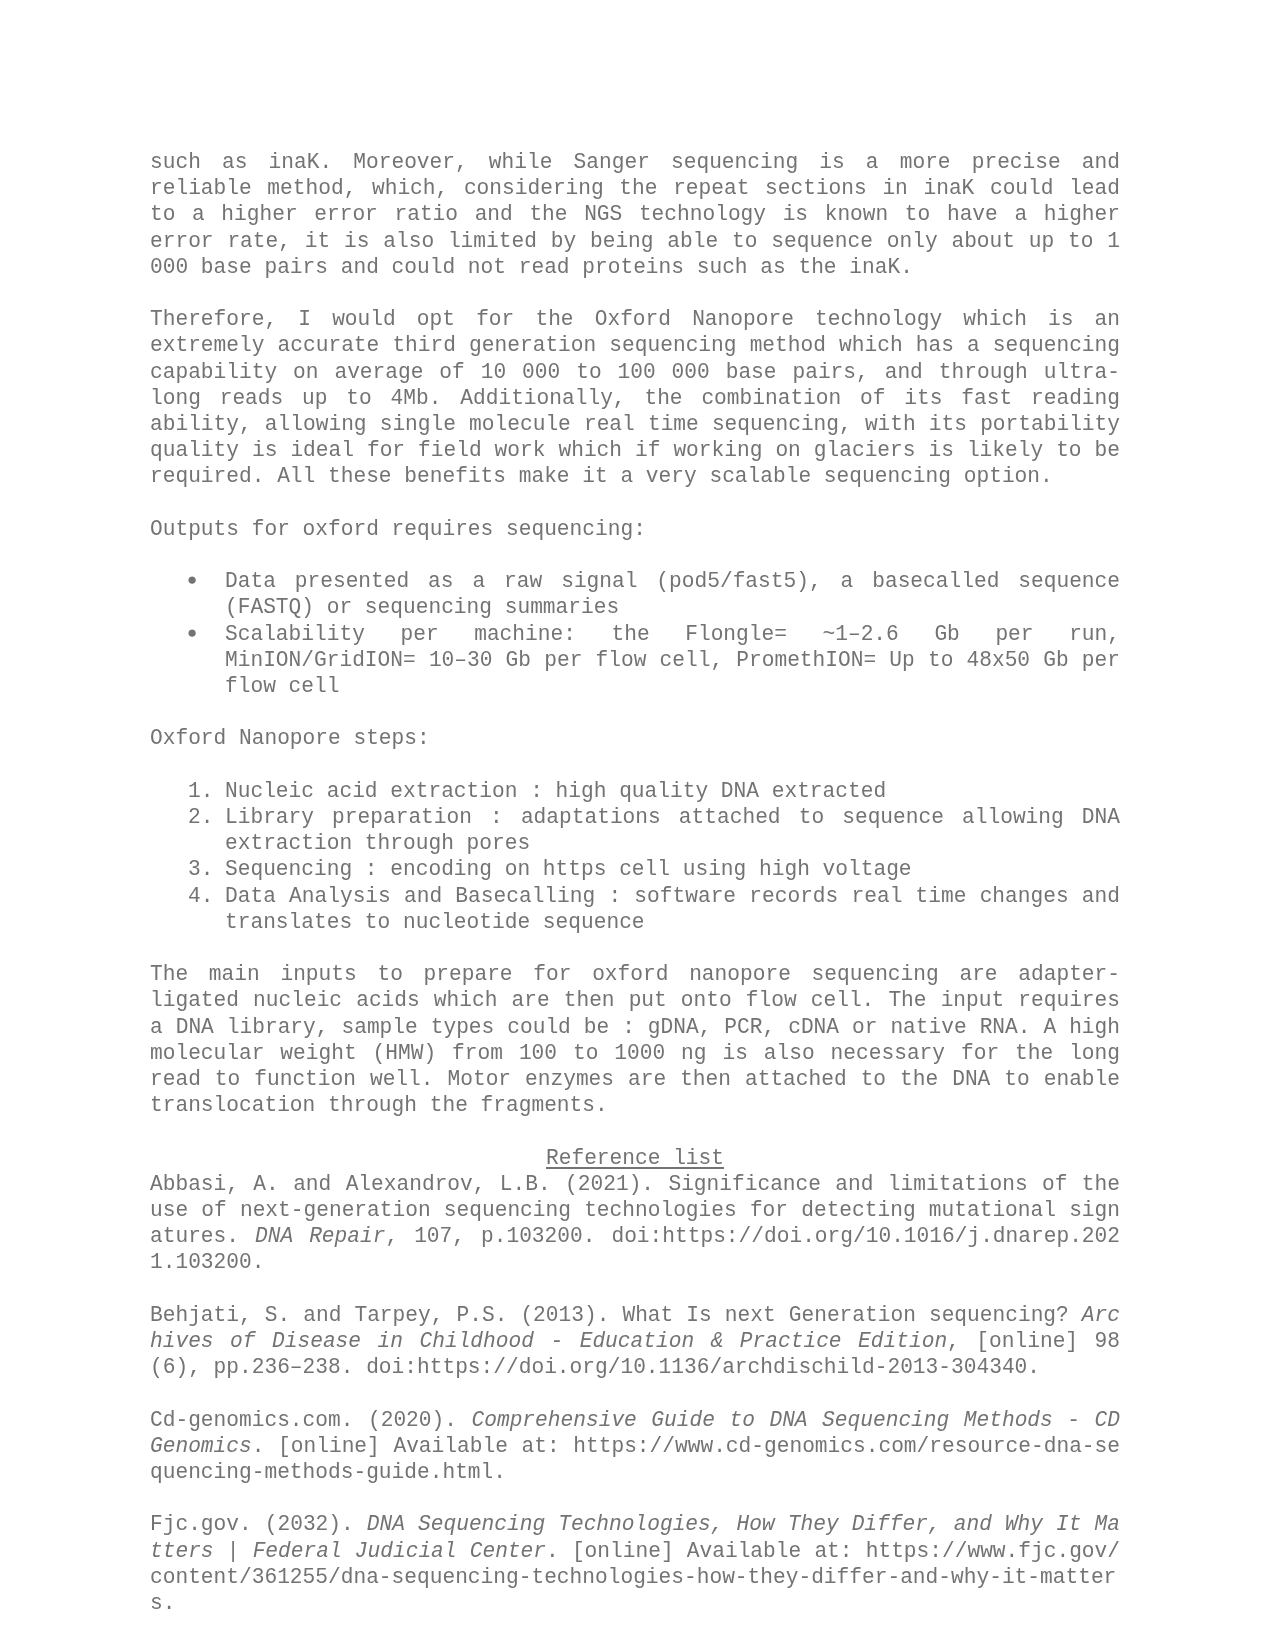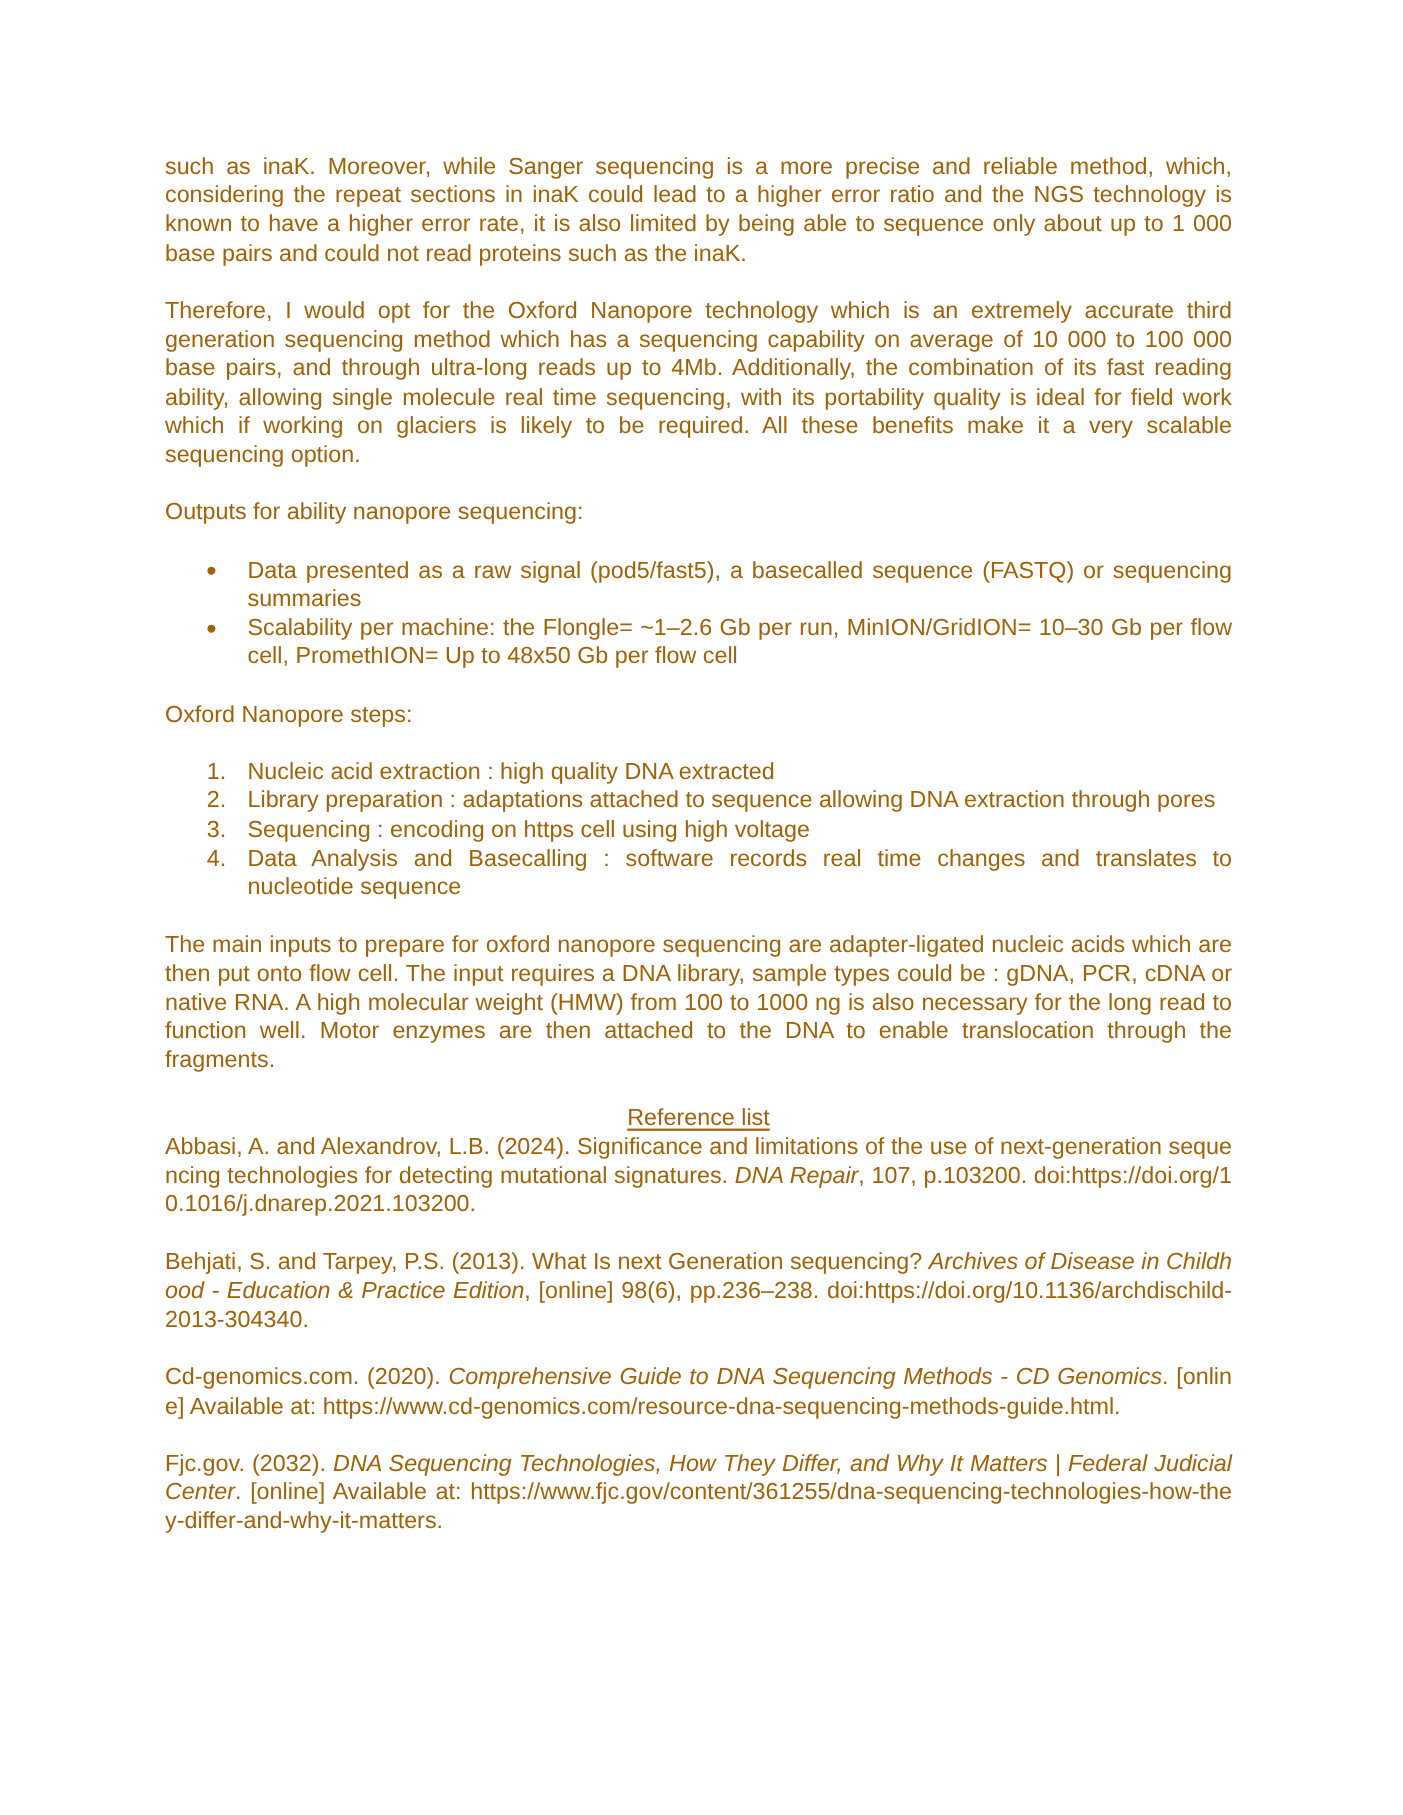--- a/index.html
+++ b/index.html
@@ -1,65 +1,65 @@
 <!DOCTYPE html>
 <html><head>
 <meta charset="utf-8">
 <style>
   html, body { margin: 0; padding: 0; background: #ffffff; }
   body { width: 1275px; height: 1650px; position: relative; overflow: hidden; }
   .page {
     position: absolute;
     left: 150px;
-    top: 139px;
+    top: 149px;
     width: 970px;
-    font-family: Liberation Sans, sans-serif;
+    font-family: Liberation Mono, monospace;
     font-size: 21.2px;
     line-height: 26.2px;
-    color: #a16207;
+    color: #737373;
   }
   p { margin: 0; }
   .justify { text-align: justify; text-align-last: left; }
   .gap { height: 26.2px; }
   .list { margin: 0; padding: 0; list-style: none; }
   .list li { position: relative; padding-left: 75px; text-align: justify; text-align-last: left; }
   .list .marker { position: absolute; left: 38px; top: 0; }
   .bullet .marker { left: 37px; font-size: 17px; }
   .underline { text-decoration: underline; text-underline-offset: 3px; text-align: center; }
   .ref { text-align: justify; text-align-last: left; word-break: break-all; }
   .ref .it { font-style: italic; }
 </style>
 </head>
 <body>
 
 <div class="page">
   <p class="justify">such as inaK. Moreover, while Sanger sequencing is a more precise and reliable method, which, considering the repeat sections in inaK could lead to a higher error ratio and the NGS technology is known to have a higher error rate, it is also limited by being able to sequence only about up to 1 000 base pairs and could not read proteins such as the inaK.</p>
   <div class="gap"></div>
   <p class="justify">Therefore, I would opt for the Oxford Nanopore technology which is an extremely accurate third generation sequencing method which has a sequencing capability on  average  of 10 000 to 100 000 base pairs, and through ultra-long reads up to 4Mb. Additionally, the combination of its fast reading ability, allowing single molecule real time sequencing, with its portability quality is ideal for field work which if working on glaciers is likely to be required. All these benefits make it a very scalable sequencing option.</p>
   <div class="gap"></div>
-  <p>Outputs for ability nanopore sequencing:</p>
+  <p>Outputs for oxford requires sequencing:</p>
   <div class="gap"></div>
   <ul class="list bullet">
     <li><span class="marker">●</span><span>Data presented as a raw signal (pod5/fast5), a basecalled sequence (FASTQ) or sequencing summaries</span></li>
     <li><span class="marker">●</span><span>Scalability per machine: the Flongle= ~1–2.6 Gb per run, MinION/GridION= 10–30 Gb per flow cell, PromethION= Up to 48x50 Gb per flow cell</span></li>
   </ul>
   <div class="gap"></div>
   <p>Oxford Nanopore steps:</p>
   <div class="gap"></div>
   <ol class="list">
     <li><span class="marker">1.</span><span>Nucleic acid extraction : high quality DNA extracted</span></li>
     <li><span class="marker">2.</span><span>Library preparation : adaptations attached to sequence allowing DNA extraction through pores</span></li>
     <li><span class="marker">3.</span><span>Sequencing : encoding on https cell using high voltage</span></li>
     <li><span class="marker">4.</span><span>Data Analysis and Basecalling : software records real time changes and translates to nucleotide sequence</span></li>
   </ol>
   <div class="gap"></div>
   <p class="justify">The main inputs to prepare for oxford nanopore sequencing are adapter-ligated nucleic acids which are then put onto flow cell. The input requires a DNA library, sample types could be : gDNA, PCR, cDNA or native RNA. A high molecular weight (HMW) from 100 to 1000 ng is also necessary for the long read to function well. Motor enzymes are then attached to the DNA to enable translocation through the fragments.</p>
   <div class="gap"></div>
   <p class="underline">Reference list</p>
 
-  <p class="ref"><span>Abbasi, A. and Alexandrov, L.B. (2024). Significance and limitations of the use of next-generation sequencing technologies for detecting mutational signatures. </span><span class="it">DNA Repair</span><span>, 107, p.103200. doi:https://doi.org/10.1016/j.dnarep.2021.103200.</span></p>
+  <p class="ref"><span>Abbasi, A. and Alexandrov, L.B. (2021). Significance and limitations of the use of next-generation sequencing technologies for detecting mutational signatures. </span><span class="it">DNA Repair</span><span>, 107, p.103200. doi:https://doi.org/10.1016/j.dnarep.2021.103200.</span></p>
   <div class="gap"></div>
   <p class="ref"><span>Behjati, S. and Tarpey, P.S. (2013). What Is next Generation sequencing? </span><span class="it">Archives of Disease in Childhood - Education &amp; Practice Edition</span><span>, [online] 98(6), pp.236–238. doi:https://doi.org/10.1136/archdischild-2013-304340.</span></p>
   <div class="gap"></div>
   <p class="ref"><span>Cd-genomics.com. (2020). </span><span class="it">Comprehensive Guide to DNA Sequencing Methods - CD Genomics</span><span>. [online] Available at: https://www.cd-genomics.com/resource-dna-sequencing-methods-guide.html.</span></p>
   <div class="gap"></div>
   <p class="ref"><span>Fjc.gov. (2032). </span><span class="it">DNA Sequencing Technologies, How They Differ, and Why It Matters | Federal Judicial Center</span><span>. [online] Available at: https://www.fjc.gov/content/361255/dna-sequencing-technologies-how-they-differ-and-why-it-matters.</span></p>
 </div>
 
 </body></html>

